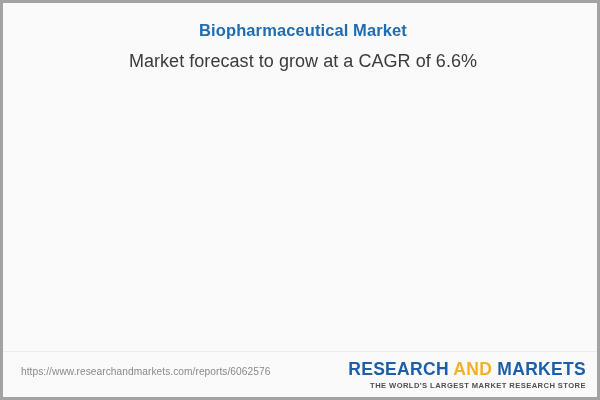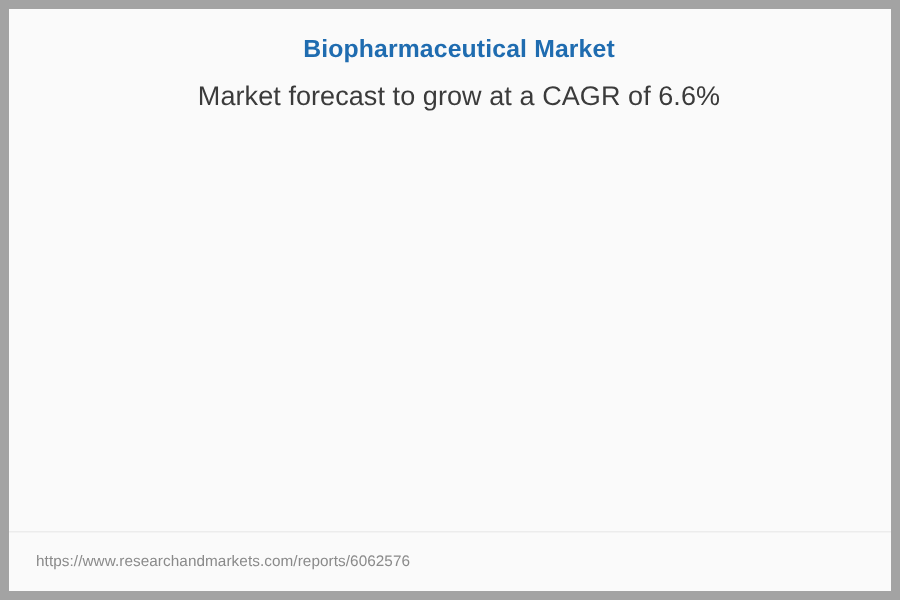--- a/index.html
+++ b/index.html
@@ -7,21 +7,21 @@
     padding: 0;
     background: #ffffff;
   }
 
   #infographic {
     position: relative;
     width: 600px;
     height: 400px;
     box-sizing: border-box;
     background: #fafafa;
-    border: 6px solid #a3a3a3;
+    border: 3px solid #a3a3a3;
     overflow: hidden;
     font-family: "Liberation Sans", sans-serif;
     -webkit-font-smoothing: antialiased;
   }
 
   
   .header {
     position: absolute;
     top: 18px;
     left: 0;
@@ -128,15 +128,19 @@
       
 
       
     </div>
 
   </div>
 
   <div class="footer">
     <div class="footer-url">https://www.researchandmarkets.com/reports/6062576</div>
 
+    <div class="logo">
+      <div class="logo-main"><span>RESEARCH</span><span class="logo-and"> </span><span class="logo-and">AND</span><span> </span><span>MARKETS</span></div>
+      <div class="logo-tag">THE WORLD'S LARGEST MARKET RESEARCH STORE</div>
+    </div>
   </div>
 
 </div>
 
 </body></html>

